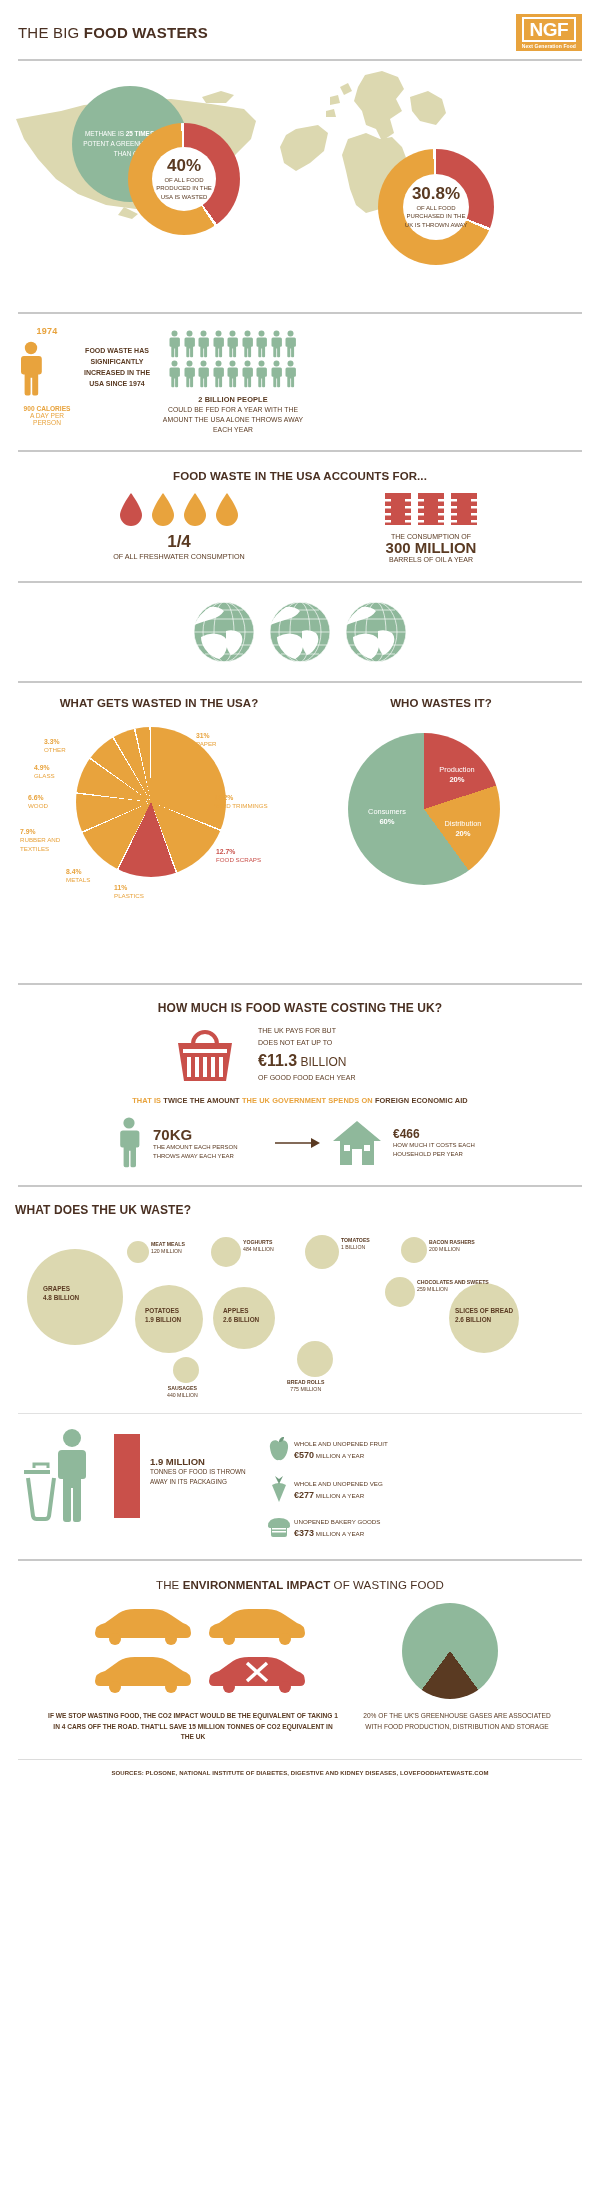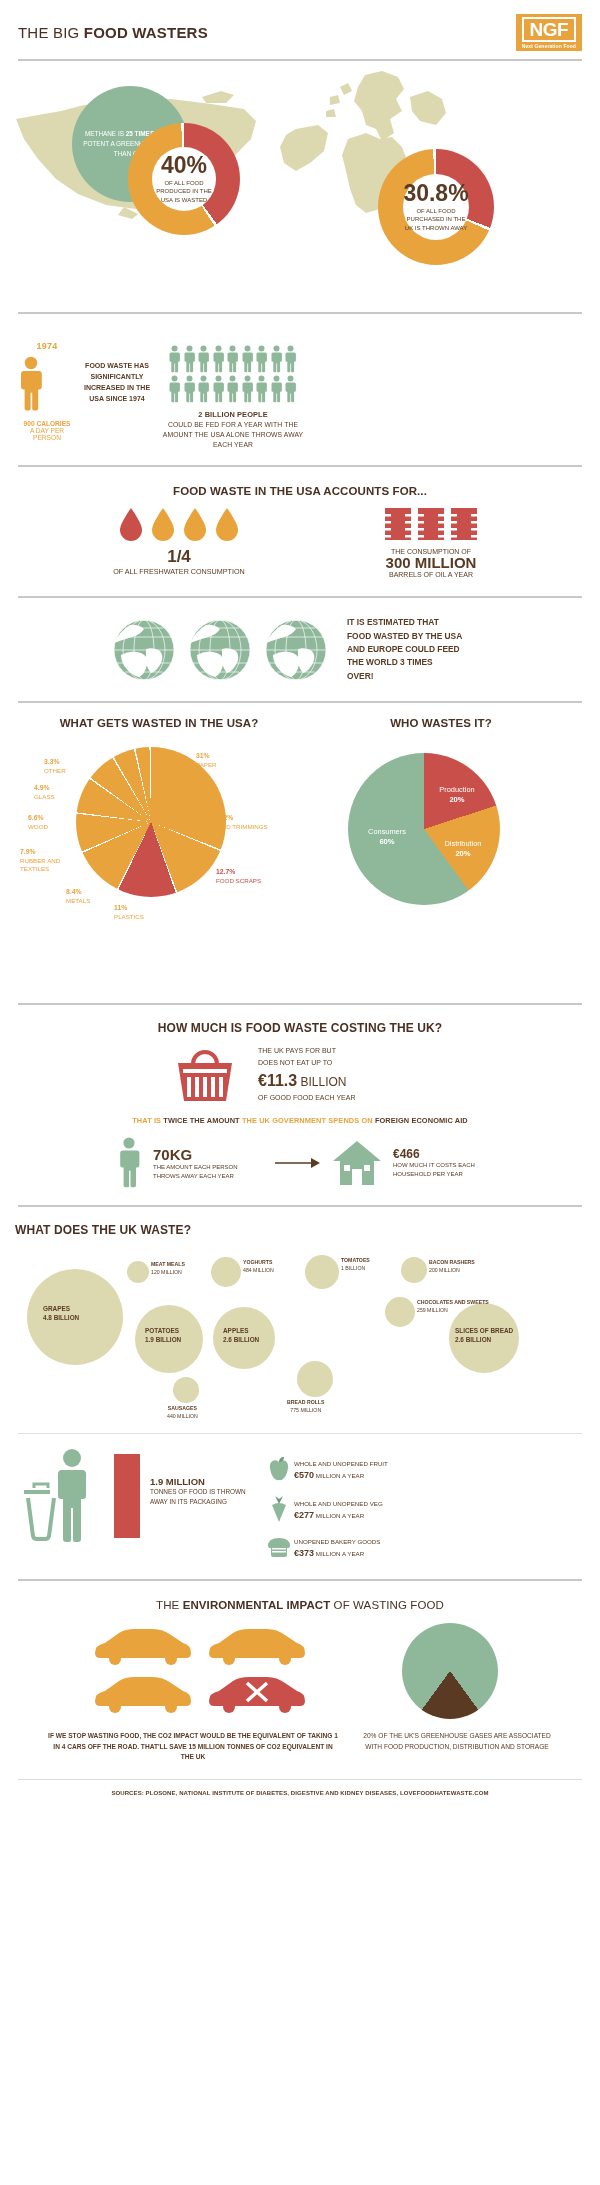--- a/index.html
+++ b/index.html
@@ -46,25 +46,25 @@
     position: absolute; border-radius: 50%; background: #8FB89B; color: #fff;
     display: flex; align-items: center; justify-content: center; text-align: center;
     font-size: 6.4px; line-height: 1.55; padding: 6px;
   }
   .donut { position: absolute; border-radius: 50%; }
   .donut .hole {
     position: absolute; border-radius: 50%; background: #fff;
     display: flex; flex-direction: column; align-items: center; justify-content: center;
     text-align: center;
   }
-  .donut .big { font-size: 23px; font-weight: 700; color: #5a3a22; line-height: 1; margin-bottom: 2px; }
+  .donut .big { font-size: 17px; font-weight: 700; color: #5a3a22; line-height: 1; margin-bottom: 2px; }
   .donut .sub { font-size: 6px; line-height: 1.35; color: #5a3a22; }
 
   
-  .s2 { display: flex; padding: 12px 18px 14px; margin-top: 15px; }
+  .s2 { display: flex; padding: 12px 18px 14px; }
   .s2col { position: relative; }
   .yearlabel { font-size: 9px; font-weight: 700; text-align: center; margin-bottom: 5px; letter-spacing:.2px;}
   .person { width: 26px; margin: 0 auto; }
   .calnum { font-size: 6.6px; font-weight: 700; text-align: center; margin-top: 4px; }
   .calsub { font-size: 6.6px; text-align: center; }
   .midtext { font-size: 7px; line-height: 1.55; font-weight: 700; color: #5a3a22; text-align: center; }
   .people-grid { display: grid; grid-template-columns: repeat(9, 1fr); gap: 2px 1px; width: 130px; margin: 0 auto; }
 
   
   .drop { width: 26px; height: 34px; }
@@ -385,27 +385,20 @@
               <ellipse cx="31" cy="31" rx="10" ry="30"></ellipse>
               <ellipse cx="31" cy="31" rx="21" ry="30"></ellipse>
               <path d="M1,31 h60"></path>
               <path d="M4,18 h54"></path>
               <path d="M4,44 h54"></path>
               <path d="M12,9 h38"></path>
               <path d="M12,53 h38"></path>
             </g>
           </svg>
         </div>
-      <div style="width:140px; font-size:8.4px; font-weight:700; line-height:1.6; color:#5a3a22;">
-        <div>IT IS ESTIMATED THAT</div>
-        <div>FOOD WASTED BY THE USA</div>
-        <div>AND EUROPE COULD FEED</div>
-        <div>THE WORLD 3 TIMES</div>
-        <div>OVER!</div>
-      </div>
     </div>
   </div>
 
   <div class="rule"></div>
 
   <div class="section" style="padding-top:6px; height:300px;">
     <div style="display:flex;">
 
       <div style="width:282px; position:relative;">
         <div class="sec-title">WHAT GETS WASTED IN THE USA?</div>

